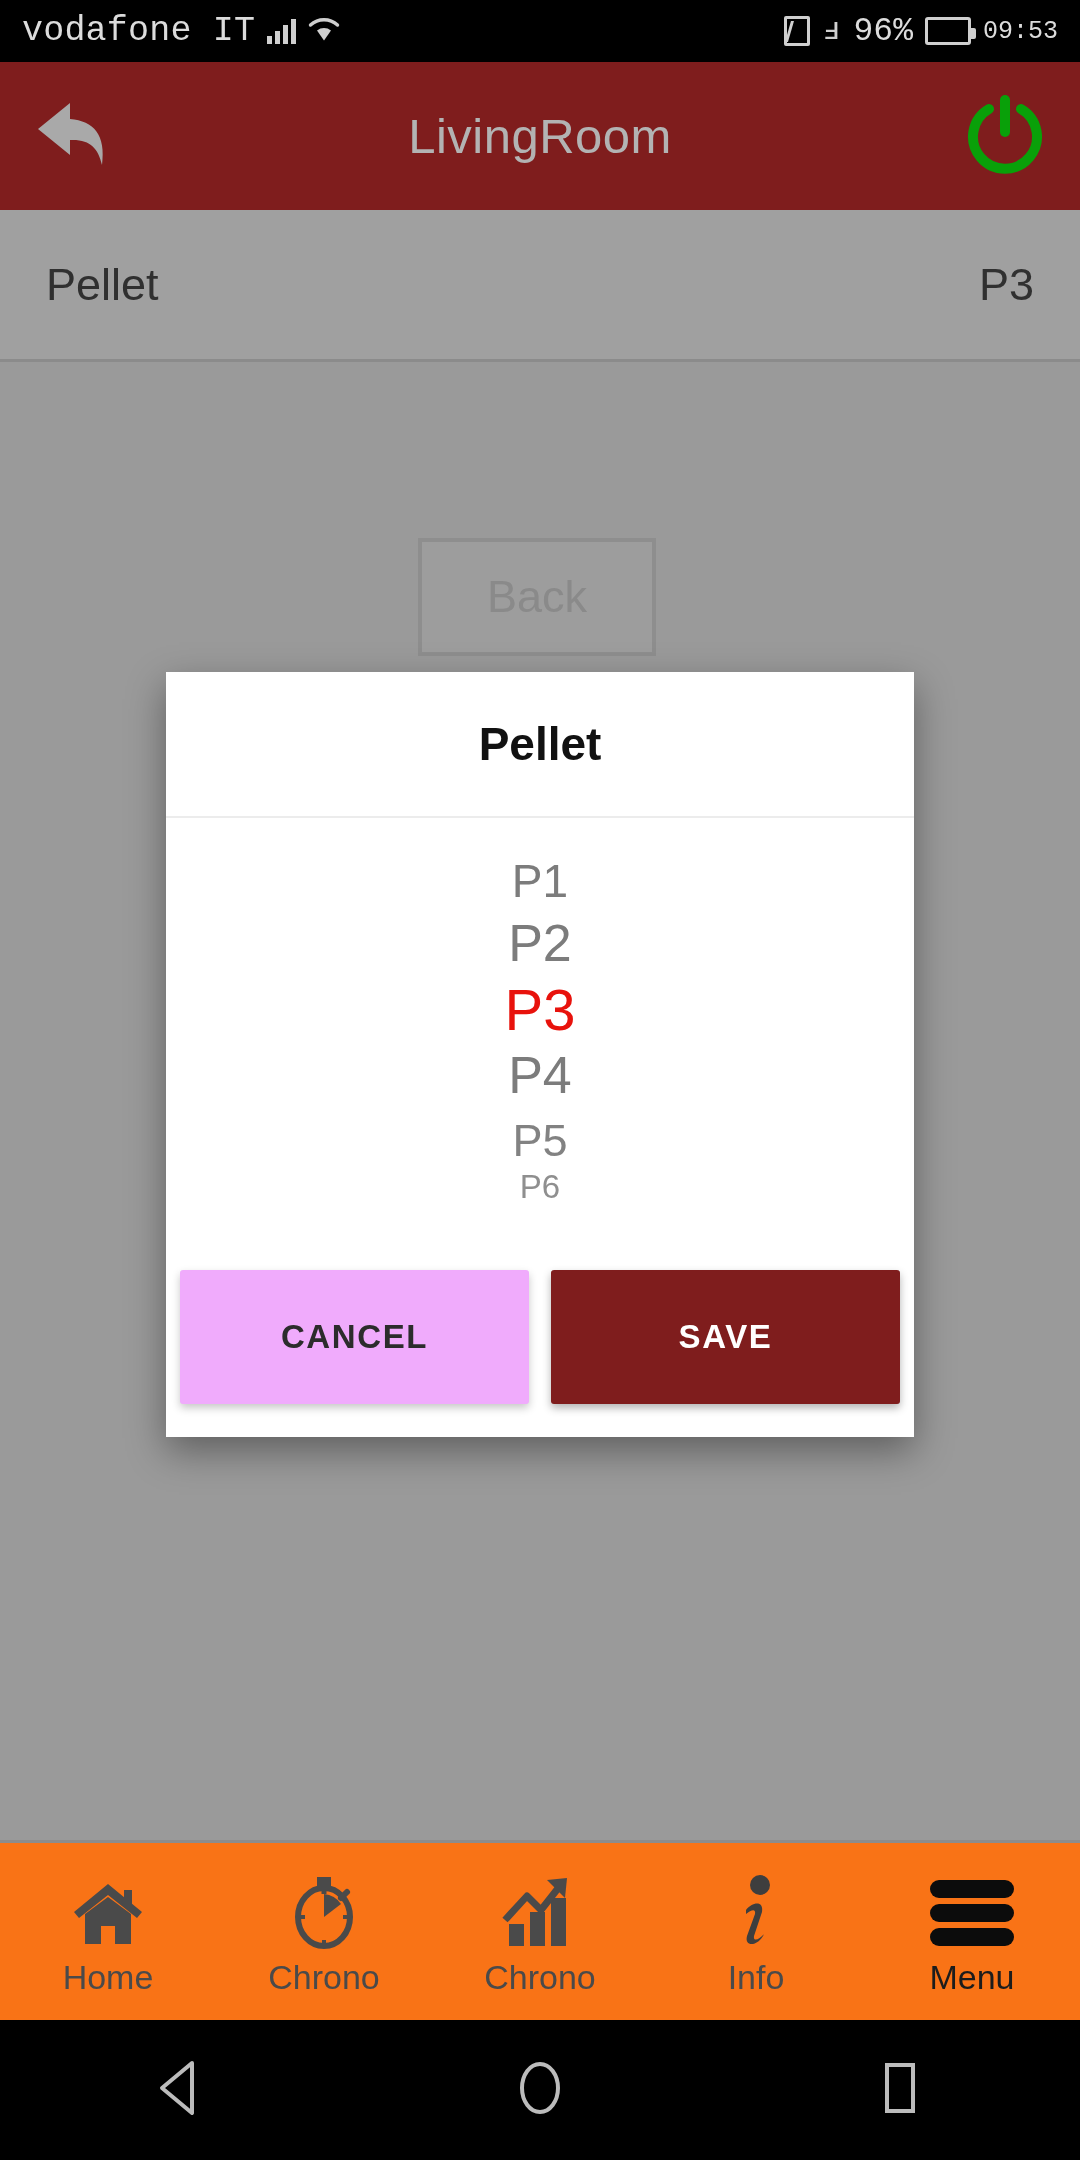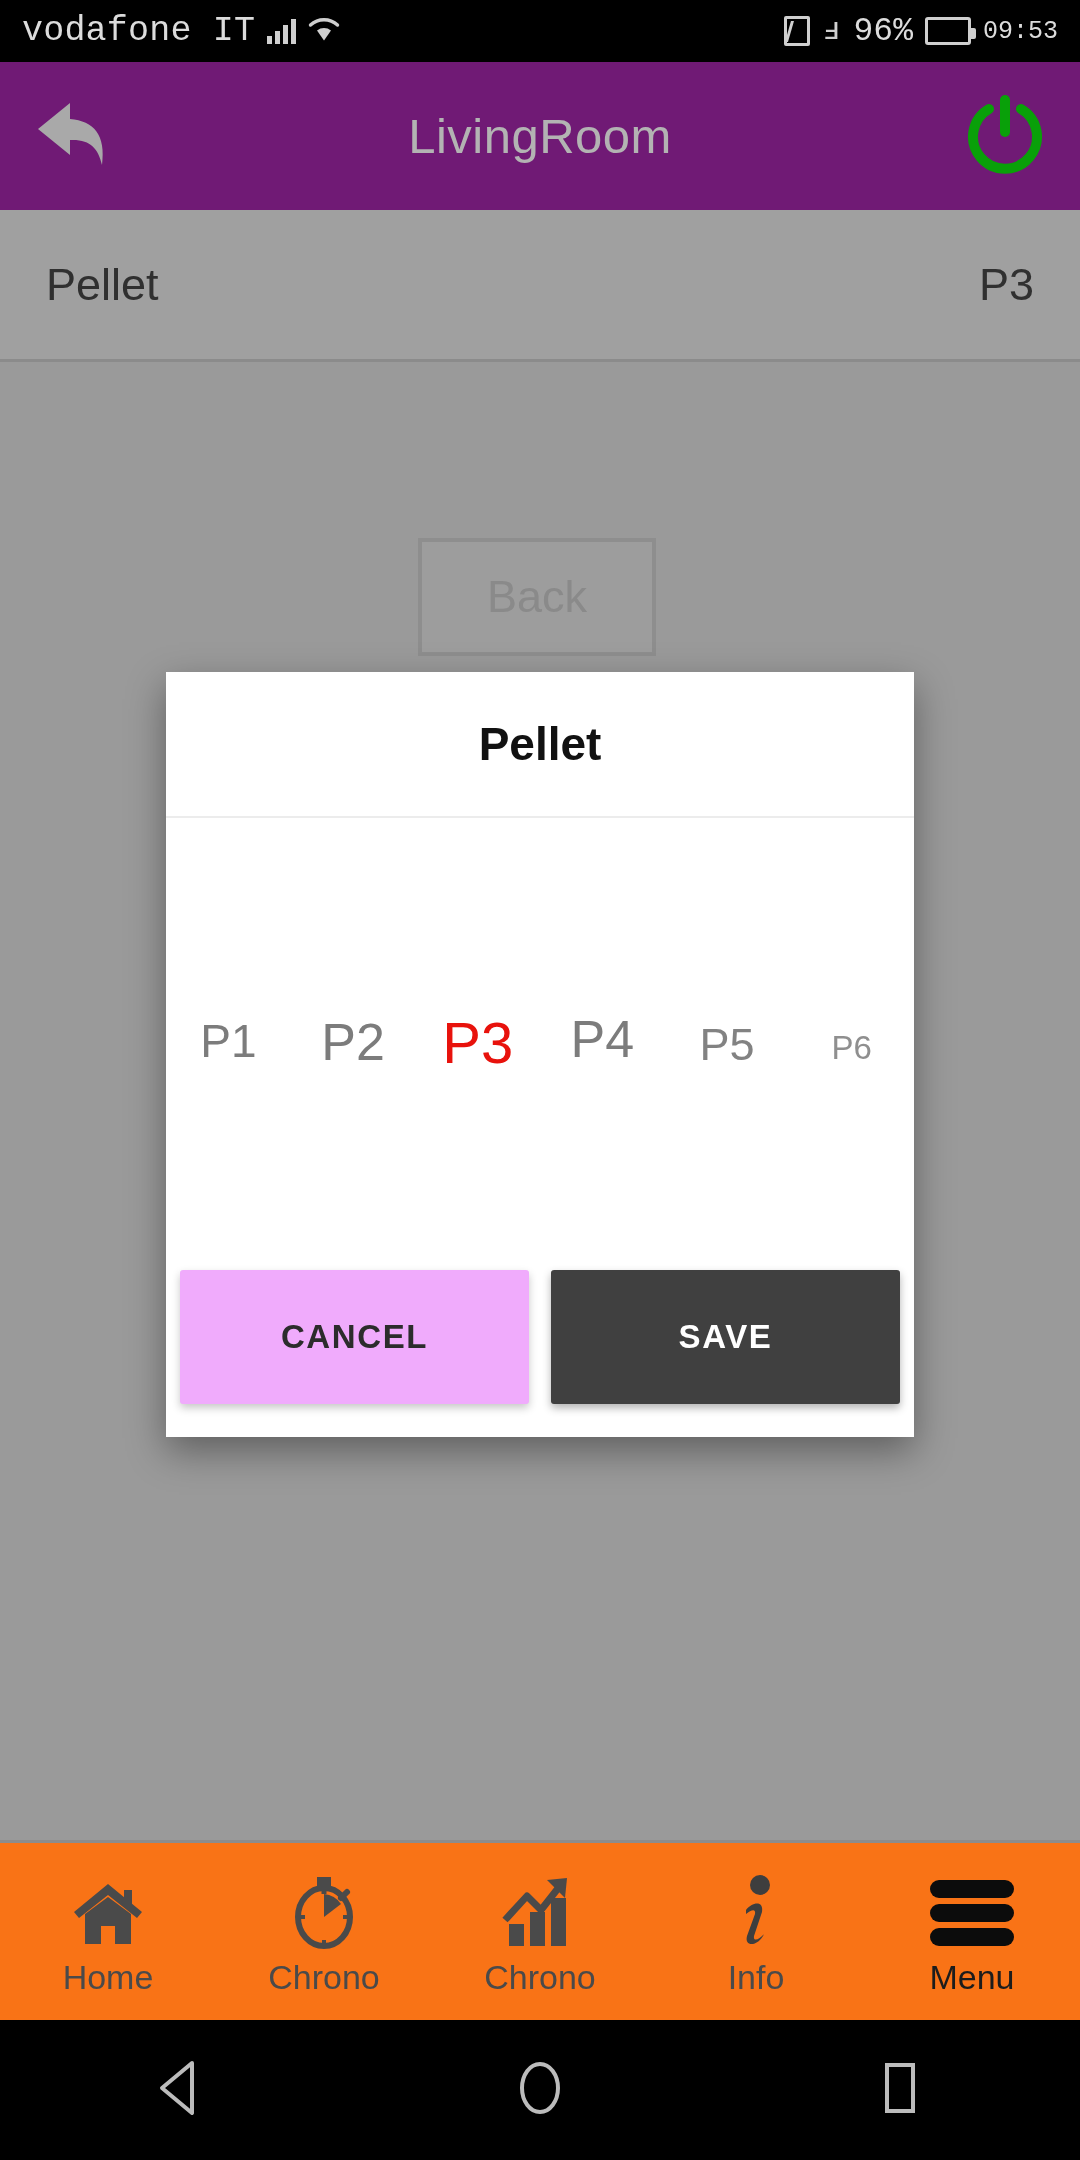--- a/index.html
+++ b/index.html
@@ -54,21 +54,21 @@
     content: ""; position: absolute; right: -8px; top: 8px;
     width: 5px; height: 11px; background: #cfcfcf; border-radius: 0 2px 2px 0;
   }
   .batt-fill { height: 100%; background: #cfcfcf; border-radius: 1px; }
   #clock { font-size: 25px; color: #dcdcdc; }
 
   
   #app-bar {
     position: absolute; top: 62px; left: 0;
     width: 1080px; height: 148px;
-    background: #701a75;
+    background: #7f1d1d;
     display: flex; align-items: center;
     box-shadow: 0 3px 6px rgba(0,0,0,.45);
   }
   #back-nav { width: 150px; display: flex; justify-content: center; align-items: center; }
   #app-title {
     flex: 1; text-align: center;
     font-size: 49px; color: #b3b3b3; letter-spacing: .5px;
   }
   #power-btn { width: 150px; display: flex; justify-content: center; align-items: center; }
 
@@ -140,21 +140,21 @@
   #dialog-title {
     height: 146px;
     display: flex; align-items: center; justify-content: center;
     font-size: 46px; font-weight: bold; color: #111;
     border-bottom: 2px solid #ececec;
   }
   #picker {
     flex: 1;
     position: relative;
     overflow: hidden;
-    display: flex; align-items: center;
+    display: flex; flex-direction: column; align-items: center;
     padding-top: 40px;
   }
   .picker-item {
     width: 100%; text-align: center;
     color: #7c7c7c;
     line-height: 1.02;
   }
   .picker-item.selected { color: #e8120c; }
   #dialog-actions {
     height: 200px;
@@ -167,21 +167,21 @@
     display: flex; align-items: center; justify-content: center;
     font-size: 33px; font-weight: bold; letter-spacing: 1.6px;
     border: none; border-radius: 3px;
     font-family: "Liberation Sans", sans-serif;
   }
   #cancel-button {
     background: #f0abfc; color: #2c2c2c;
     box-shadow: 0 4px 9px rgba(0,0,0,.22);
   }
   #save-button {
-    background: #404040; color: #ffffff;
+    background: #7f1d1d; color: #ffffff;
     box-shadow: 0 4px 9px rgba(0,0,0,.30);
   }
 </style>
 </head>
 <body>
 
 <div id="screen">
 
   <div id="status-bar">
     <div id="status-left">

